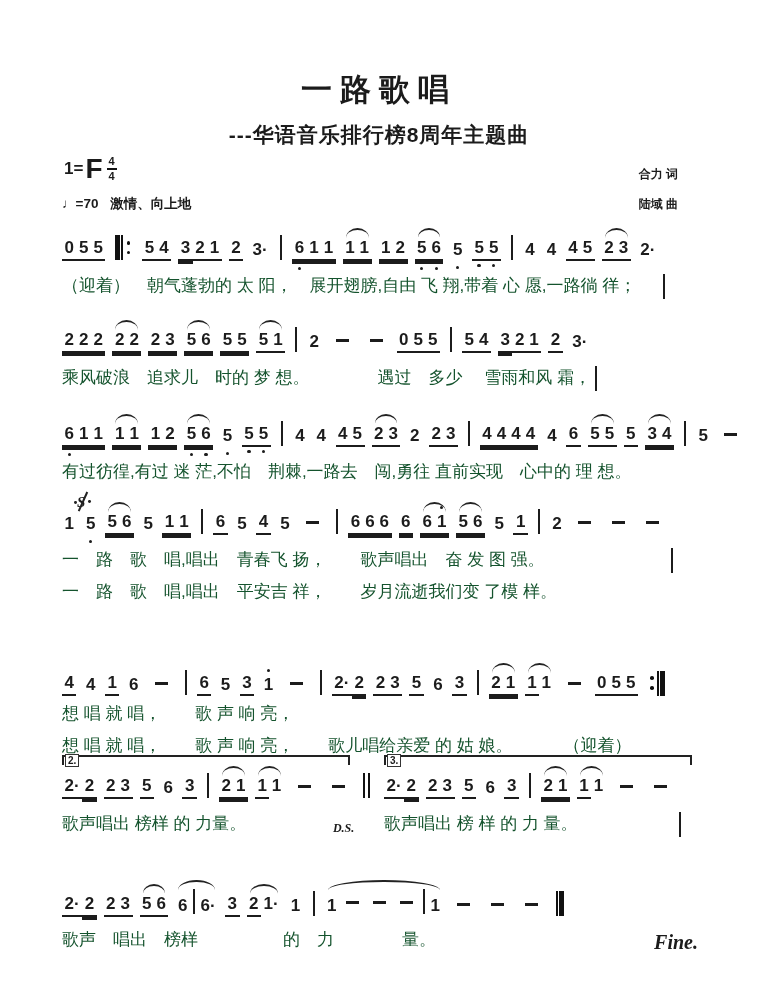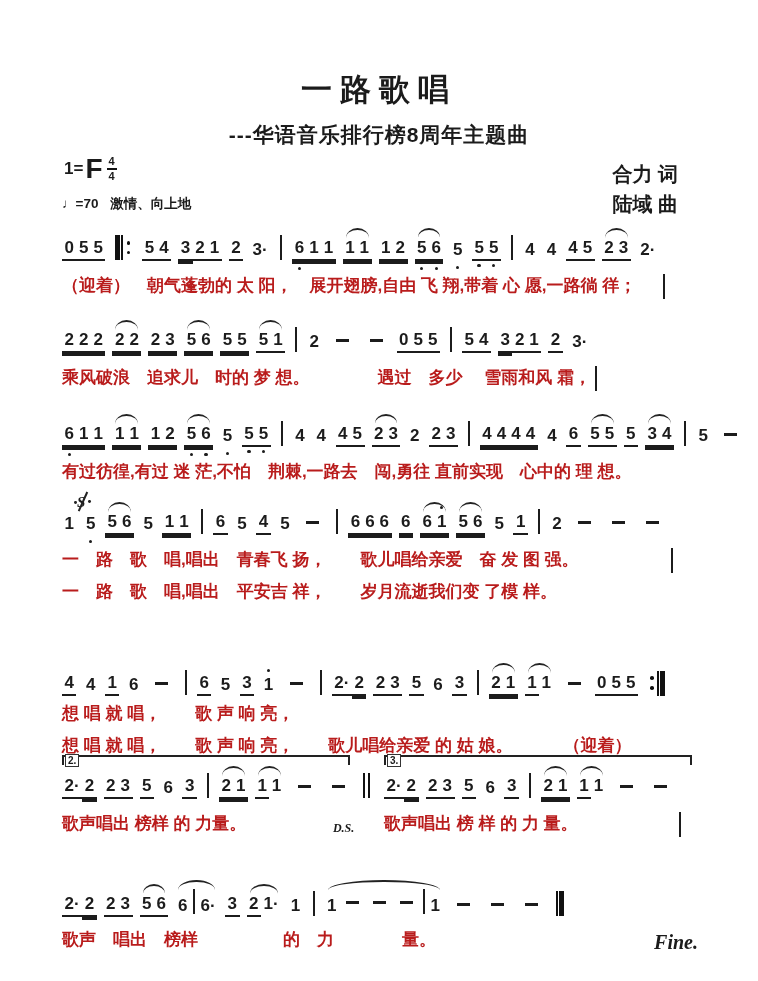--- a/index.html
+++ b/index.html
@@ -11,21 +11,21 @@
   .subtitle{position:absolute;top:104px;left:0;right:0;text-align:center;
          font-size:21px;font-weight:700;letter-spacing:1px;}
   .keysig{position:absolute;left:64px;top:138px;display:flex;align-items:center;
          font-size:17px;font-weight:700;}
   .keysig .f{font-size:28px;font-weight:700;margin:0 1px 0 2px;line-height:1;}
   .frac{display:inline-flex;flex-direction:column;align-items:center;margin-left:3px;
         font-size:11px;font-weight:700;line-height:1;}
   .frac .fbar{display:block;width:10px;height:1.5px;background:#111;margin:1px 0;}
   .tempo{position:absolute;left:62px;top:178px;font-size:13.5px;font-weight:700;}
   .tempo .expr{margin-left:8px;}
-  .credits{position:absolute;right:80px;top:142px;font-size:20px;font-weight:700;
+  .credits{position:absolute;right:80px;top:142px;font-size:12px;font-weight:700;
            line-height:30px;text-align:left;}
 
   .mwrap{position:absolute;inset:0;}
   .mline{position:absolute;left:62px;right:52px;}
   .l1{top:204px}.l2{top:296px}.l3{top:390px}.l4{top:478px}
   .l5{top:632px}.l6{top:736px}.l7{top:858px}
 
   .sect{display:block;position:relative;}
   .l6 .sect{display:inline-block;vertical-align:top;}
 
@@ -65,21 +65,21 @@
         background:#fff;border:1px solid #333;padding:0 2px;line-height:11px;}
 
   .segno{position:absolute;left:12px;top:-2px;width:16px;height:18px;}
   .segno .s{font-family:"Liberation Serif",serif;font-style:italic;font-weight:700;
             font-size:15px;line-height:18px;margin-left:3px;display:inline-block;}
   .segno::before{content:"";position:absolute;left:8px;top:-2px;height:21px;width:1.6px;
             background:#222;transform:rotate(24deg);}
   .segno::after{content:"";position:absolute;top:8px;left:0px;width:2.8px;height:2.8px;
             border-radius:50%;background:#222;box-shadow:14px -1px 0 #222;}
 
-  .lyr{font-size:17px;font-weight:700;margin-top:9px;white-space:pre;color:#b91c1c;}
+  .lyr{font-size:17px;font-weight:400;margin-top:9px;white-space:pre;color:#14532d;}
   .ds{position:absolute;right:4px;bottom:-1px;font-family:"Liberation Serif",serif;
       font-style:italic;font-weight:700;font-size:12px;}
   .fine{position:absolute;right:8px;bottom:-3px;font-family:"Liberation Serif",serif;
       font-style:italic;font-weight:700;font-size:20px;}
 </style>
 </head>
 <body>
 
 <div class="sheet">
   <div class="title">一路歌唱</div>
@@ -127,21 +127,21 @@
       </div>
       <div class="mline l3">
         <span class="sect">
           <div class="notes"><span class="grp"><span class="note u2 lo">6</span><span class="note u2">1</span><span class="note u2">1</span></span><span class="grp arc"><span class="note u2">1</span><span class="note u2">1</span></span><span class="grp"><span class="note u2">1</span><span class="note u2">2</span></span><span class="grp arc"><span class="note u2 lo">5</span><span class="note u2 lo">6</span></span><span class="grp"><span class="note lo">5</span></span><span class="grp"><span class="note u1 lo">5</span><span class="note u1 lo">5</span></span><span class="grp"><span class="bar"></span></span><span class="grp"><span class="note">4</span></span><span class="grp"><span class="note">4</span></span><span class="grp"><span class="note u1">4</span><span class="note u1">5</span></span><span class="grp arc"><span class="note u1">2</span><span class="note u1">3</span></span><span class="grp"><span class="note">2</span></span><span class="grp"><span class="note u1">2</span><span class="note u1">3</span></span><span class="grp"><span class="bar"></span></span><span class="grp"><span class="note u2">4</span><span class="note u2">4</span><span class="note u2">4</span><span class="note u2">4</span></span><span class="grp"><span class="note">4</span></span><span class="grp"><span class="note u1">6</span></span><span class="grp arc"><span class="note u1">5</span><span class="note u1">5</span></span><span class="grp"><span class="note u1">5</span></span><span class="grp arc"><span class="note u2">3</span><span class="note u2">4</span></span><span class="grp"><span class="bar"></span></span><span class="grp"><span class="note">5</span></span><span class="grp"><span class="dash"></span></span><span class="grp"></span><span class="grp"></span></div>
           <div class="lyr">有过彷徨,有过 迷 茫,不怕　荆棘,一路去　闯,勇往 直前实现　心中的 理 想。</div>
         </span>
       </div>
       <div class="mline l4">
         <span class="sect">
           <div class="notes"><span class="segno"><span class="s">S</span></span><span class="grp"><span class="note">1</span></span><span class="grp"><span class="note lo">5</span></span><span class="grp arc"><span class="note u2">5</span><span class="note u2">6</span></span><span class="grp"><span class="note">5</span></span><span class="grp"><span class="note u2">1</span><span class="note u2">1</span></span><span class="grp"><span class="bar"></span></span><span class="grp"><span class="note u1">6</span></span><span class="grp"><span class="note">5</span></span><span class="grp"><span class="note u1">4</span></span><span class="grp"><span class="note">5</span></span><span class="grp"><span class="dash"></span></span><span class="grp"><span class="bar"></span></span><span class="grp"><span class="note u2">6</span><span class="note u2">6</span><span class="note u2">6</span></span><span class="grp"><span class="note u2">6</span></span><span class="grp arc"><span class="note u2">6</span><span class="note u2 hi">1</span></span><span class="grp arc"><span class="note u2">5</span><span class="note u2">6</span></span><span class="grp"><span class="note">5</span></span><span class="grp"><span class="note u1">1</span></span><span class="grp"><span class="bar"></span></span><span class="grp"><span class="note">2</span></span><span class="grp"><span class="dash"></span></span><span class="grp"><span class="dash"></span></span><span class="grp"><span class="dash"></span></span><span class="grp"><span class="bar endbar"></span></span></div>
-          <div class="lyr">一　路　歌　唱,唱出　青春飞 扬，　　歌儿唱给亲爱　奋 发 图 强。</div>
+          <div class="lyr">一　路　歌　唱,唱出　青春飞 扬，　　歌声唱出　奋 发 图 强。</div>
           <div class="lyr">一　路　歌　唱,唱出　平安吉 祥，　　岁月流逝我们变 了模 样。</div>
         </span>
       </div>
       <div class="mline l5">
         <span class="sect">
           <div class="notes"><span class="grp"><span class="note u1">4</span></span><span class="grp"><span class="note">4</span></span><span class="grp"><span class="note u1">1</span></span><span class="grp"><span class="note">6</span></span><span class="grp"><span class="dash"></span></span><span class="grp"><span class="bar"></span></span><span class="grp"><span class="note u1">6</span></span><span class="grp"><span class="note">5</span></span><span class="grp"><span class="note u1">3</span></span><span class="grp"><span class="note hi">1</span></span><span class="grp"><span class="dash"></span></span><span class="grp"><span class="bar"></span></span><span class="grp"><span class="note u1">2·</span><span class="note u2">2</span></span><span class="grp"><span class="note u1">2</span><span class="note u1">3</span></span><span class="grp"><span class="note u1">5</span></span><span class="grp"><span class="note">6</span></span><span class="grp"><span class="note u1">3</span></span><span class="grp"><span class="bar"></span></span><span class="grp arc"><span class="note u2">2</span><span class="note u2">1</span></span><span class="grp arc"><span class="note u1">1</span><span class="note">1</span></span><span class="grp"><span class="dash"></span></span><span class="grp"><span class="note u1">0</span><span class="note u1">5</span><span class="note u1">5</span></span><span class="grp"><span class="re">
                 <span class="dots">
                   <i class="dot"></i>
                   <i class="dot"></i>
                 </span>

